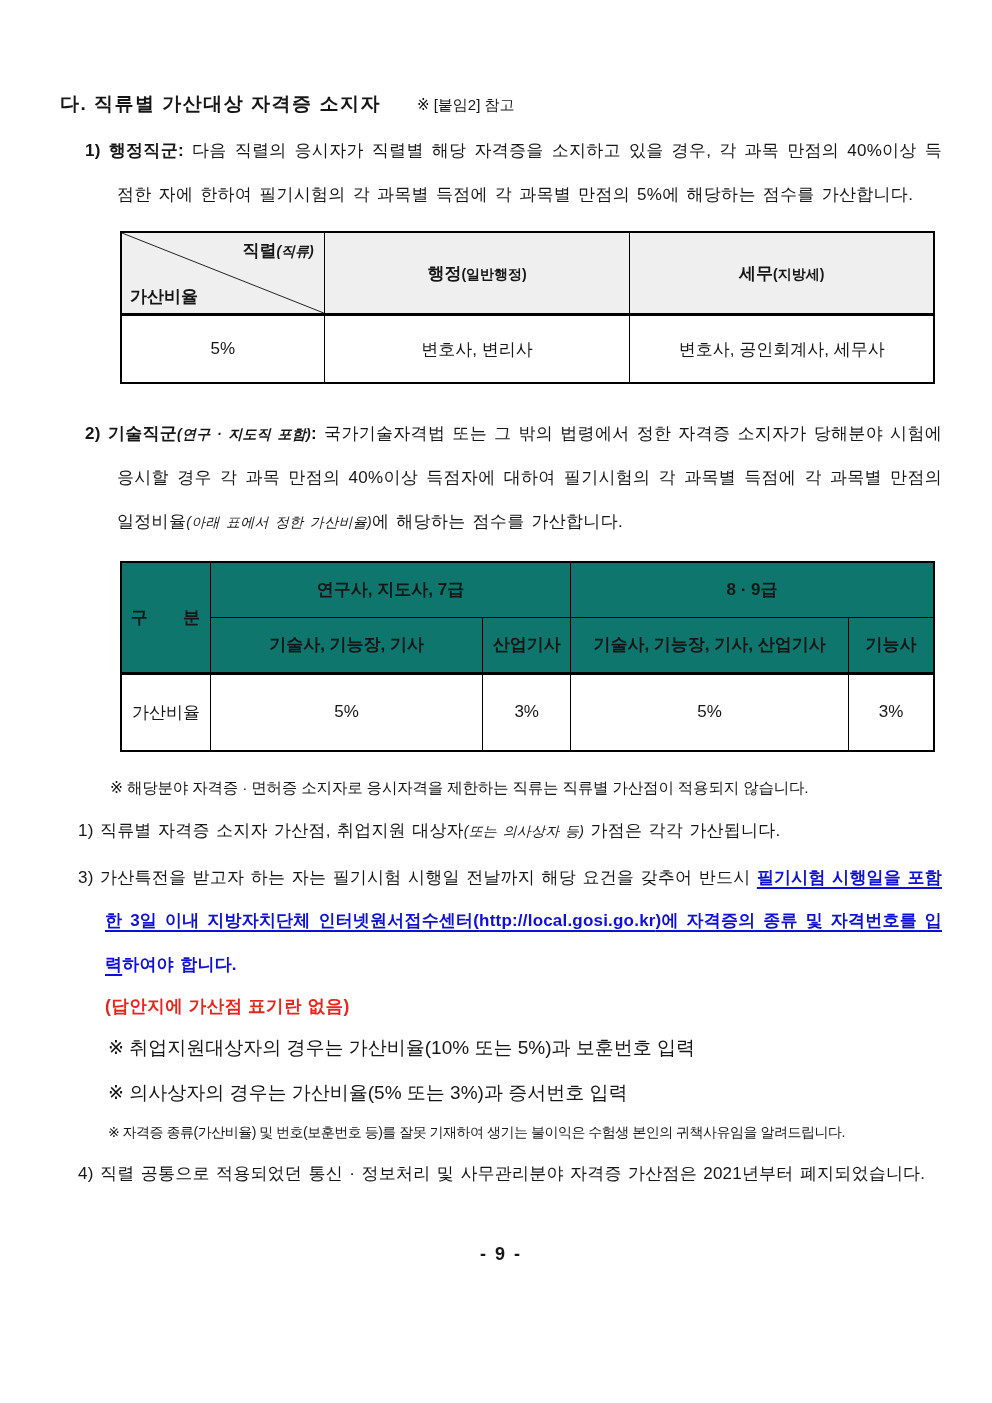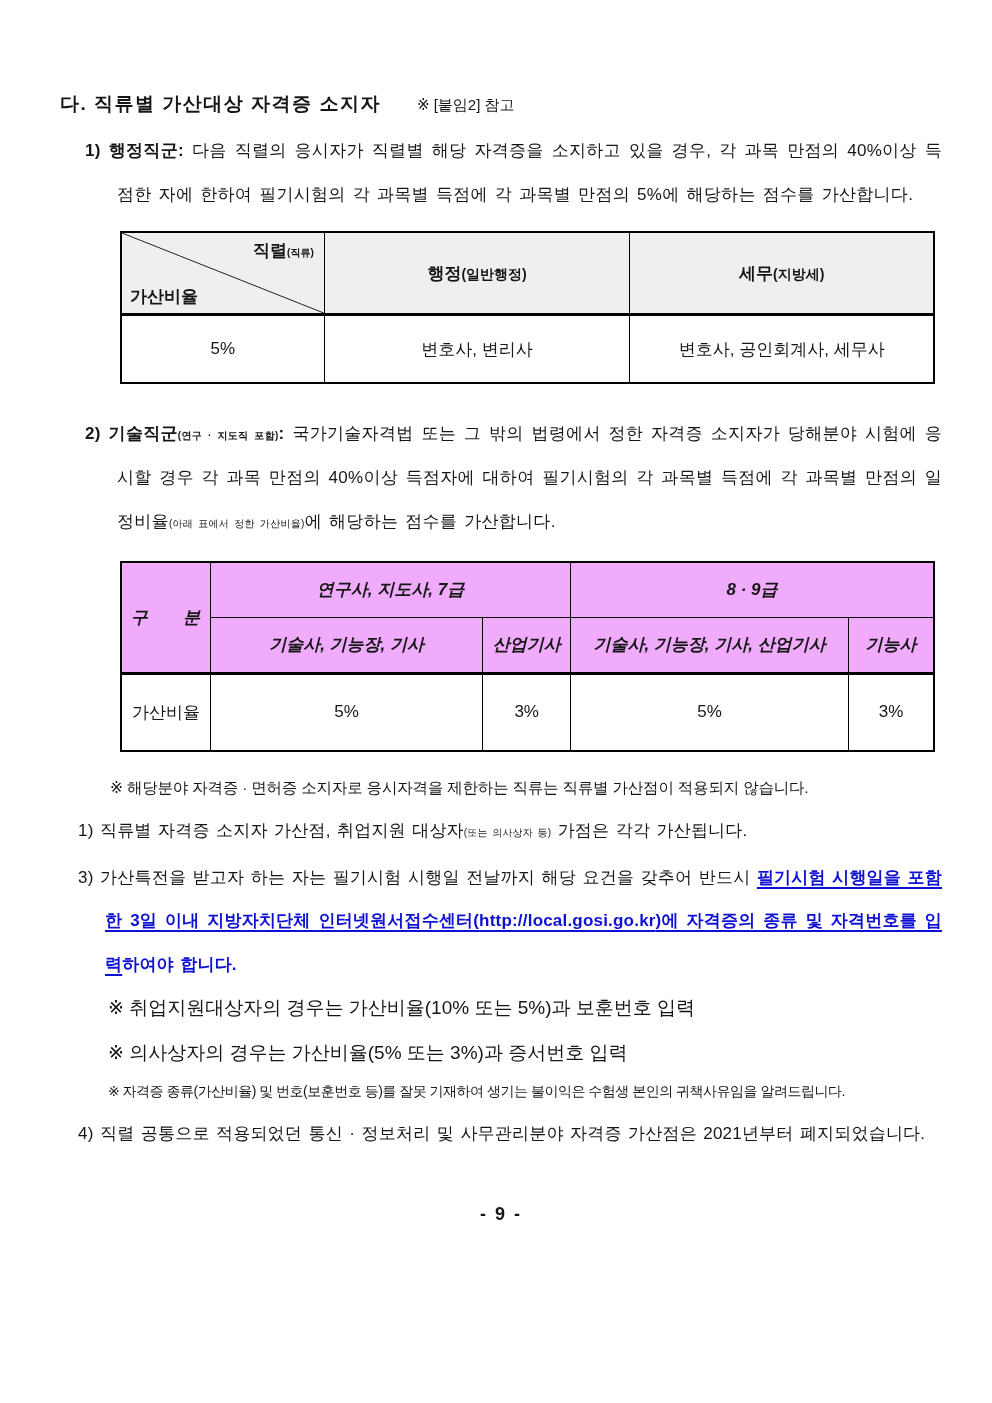--- a/index.html
+++ b/index.html
@@ -18,36 +18,36 @@
   .h1 { font-size:19px; font-weight:bold; letter-spacing:1.5px; line-height:1.3; }
   .h1 .h1-note { font-size:15px; font-weight:normal; letter-spacing:0; margin-left:36px; }
   .h1.red { color:#e8251d; margin-top:30px; }
   
   .para {
     font-size:17px; line-height:2.6; text-align:justify;
     margin:12px 0 0 25px; padding-left:32px; text-indent:-32px;
     letter-spacing:0.3px; word-spacing:2px;
   }
   .para .num, .para .ptitle { font-weight:bold; }
-  .small-inline { font-size:10px; }
+  .small-inline { font-size:14px;font-style:italic; }
   .small-inline.b { font-weight:bold; }
   
   table { border-collapse:collapse; margin-left:60px; width:815px; font-size:17px; }
   table { border:2px solid #000; }
   td { border:1px solid #000; text-align:center; vertical-align:middle; padding:10px 4px; }
   .t-admin { margin-top:14px; }
   .t-admin tr.thead td { background:#efefef; font-weight:bold; height:60px; }
   .t-admin tr.tdata td { border-top:3px solid #000; height:46px; font-weight:normal; background:#fff; }
   .t-admin .sub { font-size:14px; }
   .corner { position:relative; padding:0; }
   .corner svg { position:absolute; left:0; top:0; width:100%; height:100%; display:block; }
   .corner .c-top { position:absolute; top:6px; right:10px; font-weight:bold; }
   .corner .c-bottom { position:absolute; bottom:5px; left:8px; font-weight:bold; }
   .t-tech { margin-top:16px; }
-  .t-tech tr.h1r td, .t-tech tr.h2r td, .t-tech .cell-corner { background:#f0abfc; font-weight:bold;font-style:italic; }
+  .t-tech tr.h1r td, .t-tech tr.h2r td, .t-tech .cell-corner { background:#0f766e; font-weight:bold; }
   .t-tech tr.h1r td { height:34px; }
   .t-tech tr.h2r td { height:34px; }
   .t-tech tr.tdata td { border-top:3px solid #000; height:55px; background:#fff; font-weight:normal; }
   .cell-corner { white-space:pre; letter-spacing:1px; }
   
   .table-note { font-size:15.5px; margin:26px 0 0 50px; letter-spacing:-0.2px; }
   
   .ra-item {
     font-size:17px; line-height:2.55; text-align:justify;
     margin:4px 0 0 18px; padding-left:27px; text-indent:-27px;
@@ -142,20 +142,21 @@
   <p class="ra-item" style="margin-top:10px;">
     <span>1)</span>
     <span>직류별 자격증 소지자 가산점, 취업지원 대상자</span><span class="small-inline">(또는 의사상자 등)</span><span> 가점은 각각 가산됩니다.</span>
   </p>
 
 
   <p class="ra-item">
     <span>3)</span>
     <span>가산특전을 받고자 하는 자는 필기시험 시행일 전날까지 해당 요건을 갖추어 반드시 </span><span class="em-blue-u">필기시험 시행일을 포함한 3일 이내 지방자치단체 인터넷원서접수센터(</span><span class="em-blue-u">http://local.gosi.go.kr</span><span class="em-blue-u">)에 자격증의 종류 및 자격번호를 입력</span><span class="em-blue">하여야 합니다.</span>
   </p>
+  <div class="red-note">(답안지에 가산점 표기란 없음)</div>
   <div class="sub-note">※ 취업지원대상자의 경우는 가산비율(10% 또는 5%)과 보훈번호 입력</div>
   <div class="sub-note">※ 의사상자의 경우는 가산비율(5% 또는 3%)과 증서번호 입력</div>
   <div class="sub-note condensed">※ 자격증 종류(가산비율) 및 번호(보훈번호 등)를 잘못 기재하여 생기는 불이익은 수험생 본인의 귀책사유임을 알려드립니다.</div>
 
   <p class="ra-item">
     <span>4)</span>
     <span>직렬 공통으로 적용되었던 통신 · 정보처리 및 사무관리분야 자격증 가산점은 2021년부터 폐지되었습니다.</span>
   </p>
 
 

